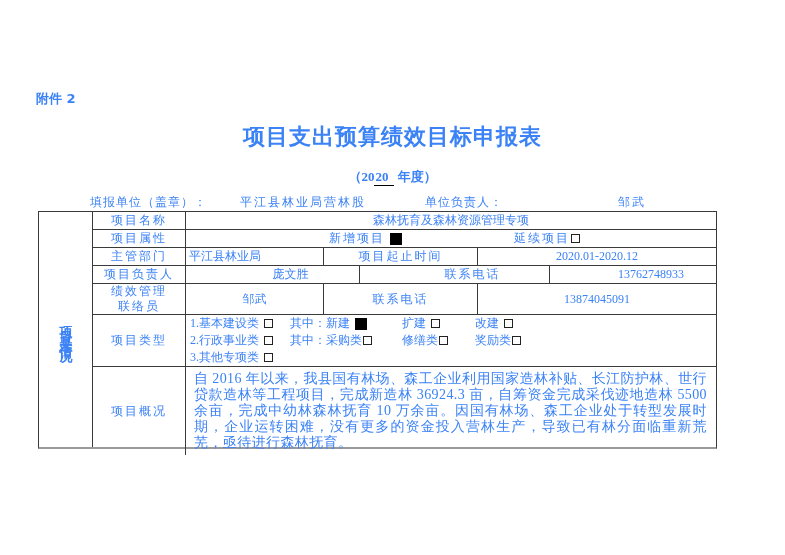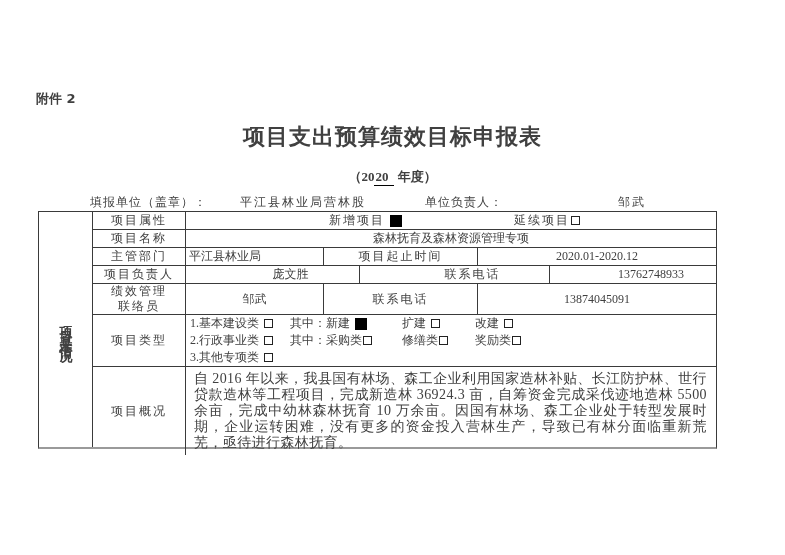--- a/index.html
+++ b/index.html
@@ -1,19 +1,19 @@
 <!DOCTYPE html>
 <html><head>
 <meta charset="utf-8">
 <style>
   * { margin:0; padding:0; box-sizing:border-box; }
   html,body { background:#fff; }
   .page {
     position:relative; width:785px; height:539px; background:#fff;
-    font-family:"Liberation Serif","DejaVu Serif",serif; color:#404040;
+    font-family:"Liberation Serif","DejaVu Serif",serif; color:#3b82f6;
     overflow:hidden;
   }
   .attachment {
     position:absolute; left:36px; top:90px;
     font-family:"DejaVu Sans","Liberation Sans",sans-serif;
     font-weight:bold; font-size:13px;
   }
   .title {
     position:absolute; left:0; top:122px; width:785px; text-align:center;
     font-family:"DejaVu Sans","Liberation Sans",sans-serif;
@@ -101,39 +101,39 @@
     <span class="fh-head-label">单位负责人：</span>
     <span class="fh-head-value">邹武</span>
   </div>
 
   <div class="sheet-table">
     <div class="colA">
       <div class="vtext">项目基本情况</div>
     </div>
     <div class="rows">
 
+      <div class="row r1">
+        <div class="cell lbl bR">项目名称</div>
+        <div class="cell wide">森林抚育及森林资源管理专项</div>
+      </div>
+
       <div class="row r2">
         <div class="cell lbl bR">项目属性</div>
         <div class="attr-cell">
           <span class="attr-opt first">
             <span>新增项目</span>
             <span class="cb filled"></span>
           </span>
           <span class="attr-opt second">
             <span>延续项目</span>
             <span class="cb tight"></span>
           </span>
         </div>
       </div>
 
-      <div class="row r1">
-        <div class="cell lbl bR">项目名称</div>
-        <div class="cell wide">森林抚育及森林资源管理专项</div>
-      </div>
-
       <div class="row r3">
         <div class="cell lbl bR">主管部门</div>
         <div class="cell val1 bR val-left">平江县林业局</div>
         <div class="cell lbl2 bR">项目起止时间</div>
         <div class="cell val2">2020.01-2020.12</div>
       </div>
 
       <div class="row r4">
         <div class="cell lbl bR">项目负责人</div>
         <div class="cell val1 bR">庞文胜</div>

